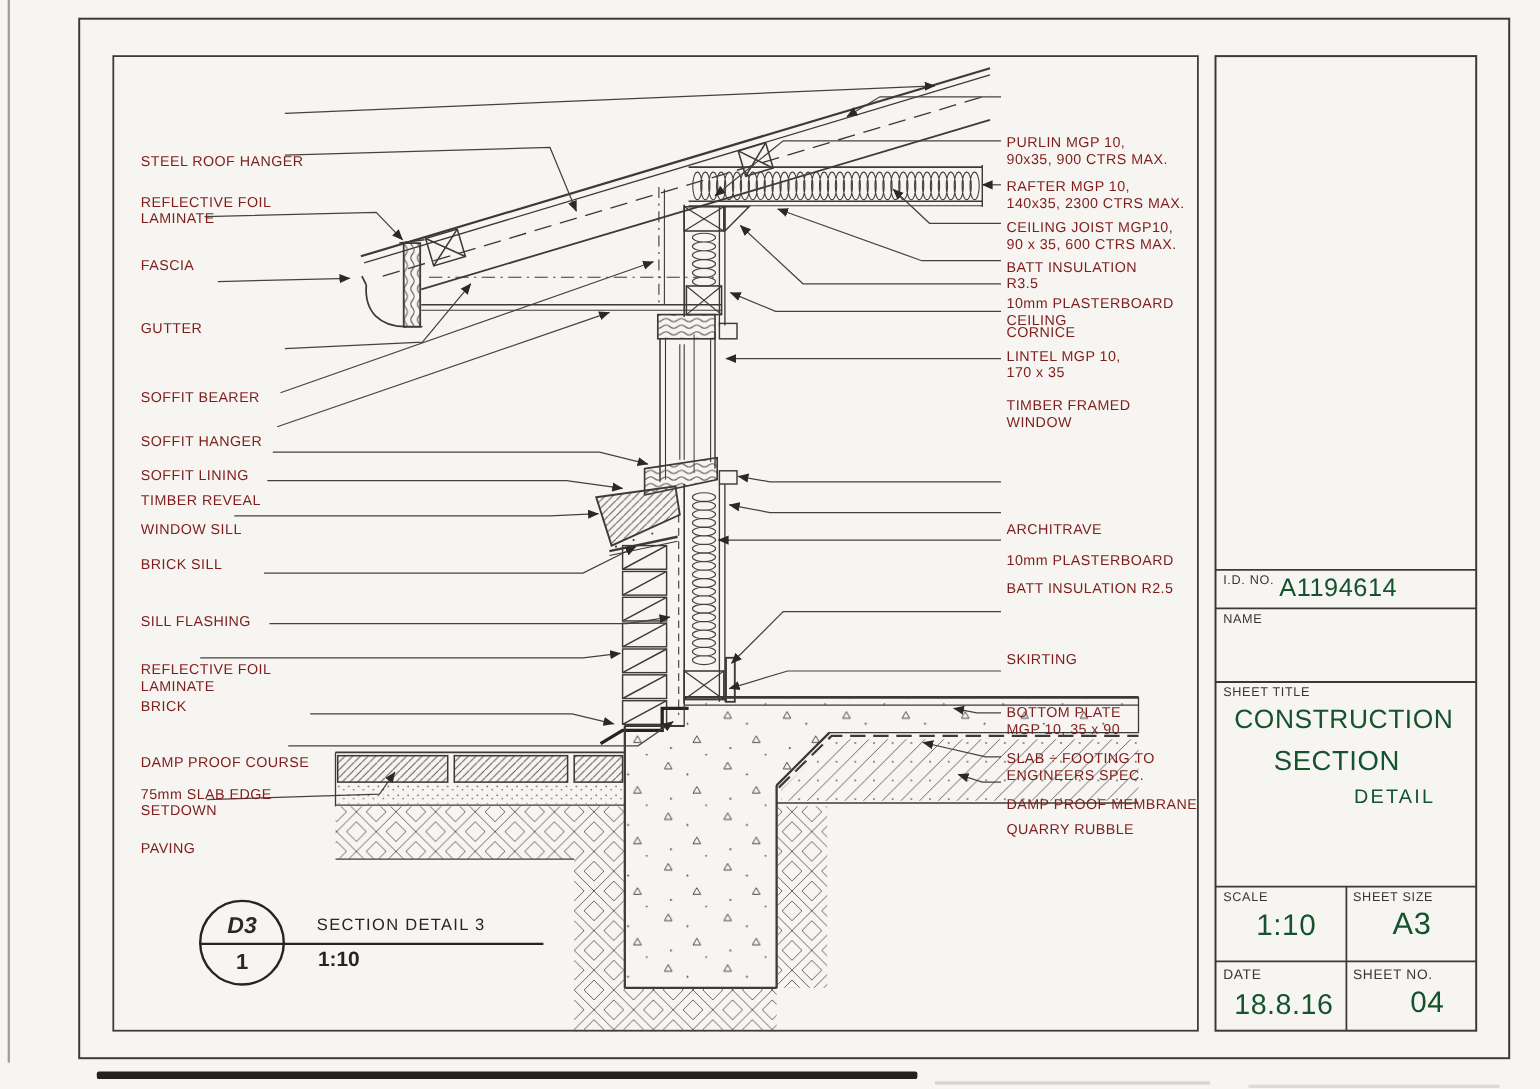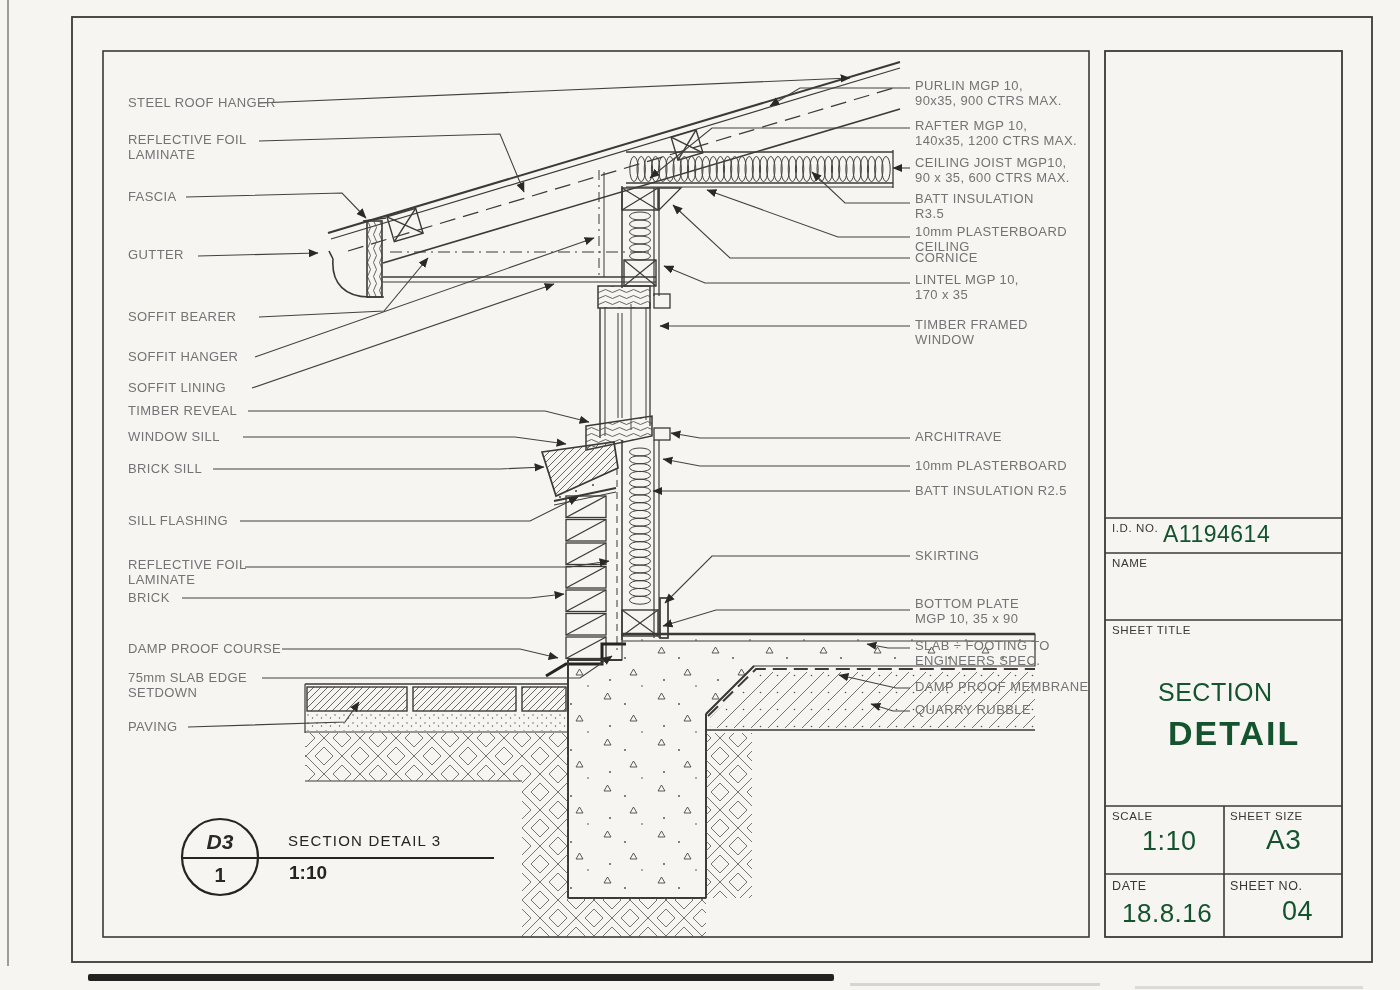--- a/index.html
+++ b/index.html
@@ -1,19 +1,19 @@
 <!DOCTYPE html>
 <html><head>
 <meta charset="utf-8">
 <style>
   html,body{margin:0;padding:0;background:#f6f5f2;}
   .page{position:relative;width:1400px;height:990px;background:#f6f5f2;overflow:hidden;
         font-family:"Liberation Sans", sans-serif;color:#33302c;}
   .lab{position:absolute;font-size:13px;line-height:15px;letter-spacing:.4px;
-       color:#737373;white-space:pre-line;}
+       color:#7f1d1d;white-space:pre-line;margin-top:44px;}
   svg{position:absolute;left:0;top:0;}
   .tb-lab{position:absolute;font-size:11.5px;letter-spacing:.6px;color:#3a3733;}
   .tb-val{position:absolute;color:#14532d;letter-spacing:.5px;}
   .edge-shadow{position:absolute;left:7px;top:0;width:2px;height:966px;background:#55524e;opacity:.55;}
   .scan-bar{position:absolute;left:88px;top:974px;width:746px;height:7px;background:#242220;border-radius:2px;}
   .scan-smudge1{position:absolute;left:850px;top:983px;width:250px;height:3px;background:#d8d5d0;}
   .scan-smudge2{position:absolute;left:1135px;top:986px;width:228px;height:3px;background:#dedbd6;}
   .callout-code{position:absolute;left:196px;top:830px;width:48px;text-align:center;
                 font-size:21px;font-weight:bold;color:#2b2926;font-style:italic;}
   .callout-num{position:absolute;left:196px;top:864px;width:48px;text-align:center;
@@ -273,21 +273,21 @@
 LAMINATE</div>
   <div class="lab" style="left:128px;top:590px">BRICK</div>
   <div class="lab" style="left:128px;top:641px">DAMP PROOF COURSE</div>
   <div class="lab" style="left:128px;top:670px">75mm SLAB EDGE
 SETDOWN</div>
   <div class="lab" style="left:128px;top:719px">PAVING</div>
 
   <div class="lab" style="left:915px;top:78px">PURLIN MGP 10,
 90x35, 900 CTRS MAX.</div>
   <div class="lab" style="left:915px;top:118px">RAFTER MGP 10,
-140x35, 1200 CTRS MAX.</div>
+140x35, 2300 CTRS MAX.</div>
   <div class="lab" style="left:915px;top:155px">CEILING JOIST MGP10,
 90 x 35, 600 CTRS MAX.</div>
   <div class="lab" style="left:915px;top:191px">BATT INSULATION
 R3.5</div>
   <div class="lab" style="left:915px;top:224px">10mm PLASTERBOARD
 CEILING</div>
   <div class="lab" style="left:915px;top:250px">CORNICE</div>
   <div class="lab" style="left:915px;top:272px">LINTEL MGP 10,
 170 x 35</div>
   <div class="lab" style="left:915px;top:317px">TIMBER FRAMED
@@ -307,22 +307,23 @@
   <div class="callout-num">1</div>
   <div class="callout-title">SECTION DETAIL 3</div>
   <div class="callout-scale">1:10</div>
 
   <div class="tb-lab" style="left:1112px;top:522px">I.D. NO.</div>
   <div class="tb-val" style="left:1163px;top:521px;font-size:23px">A1194614</div>
 
   <div class="tb-lab" style="left:1112px;top:557px">NAME</div>
 
   <div class="tb-lab" style="left:1112px;top:624px">SHEET TITLE</div>
+  <div class="tb-val" style="left:1122px;top:641px;font-size:24px">CONSTRUCTION</div>
   <div class="tb-val" style="left:1158px;top:678px;font-size:25px;font-weight:normal">SECTION</div>
-  <div class="tb-val" style="left:1168px;top:714px;font-size:34px;font-weight:bold;letter-spacing:2px">DETAIL</div>
+  <div class="tb-val" style="left:1231px;top:714px;font-size:18px;font-weight:normal;letter-spacing:2px">DETAIL</div>
 
   <div class="tb-lab" style="left:1112px;top:810px">SCALE</div>
   <div class="tb-val" style="left:1142px;top:826px;font-size:27px">1:10</div>
   <div class="tb-lab" style="left:1230px;top:810px">SHEET SIZE</div>
   <div class="tb-val" style="left:1266px;top:824px;font-size:28px">A3</div>
 
   <div class="tb-lab" style="left:1112px;top:879px;font-size:12.5px">DATE</div>
   <div class="tb-val" style="left:1122px;top:898px;font-size:26px">18.8.16</div>
   <div class="tb-lab" style="left:1230px;top:879px;font-size:12.5px">SHEET NO.</div>
   <div class="tb-val" style="left:1282px;top:896px;font-size:27px">04</div>

